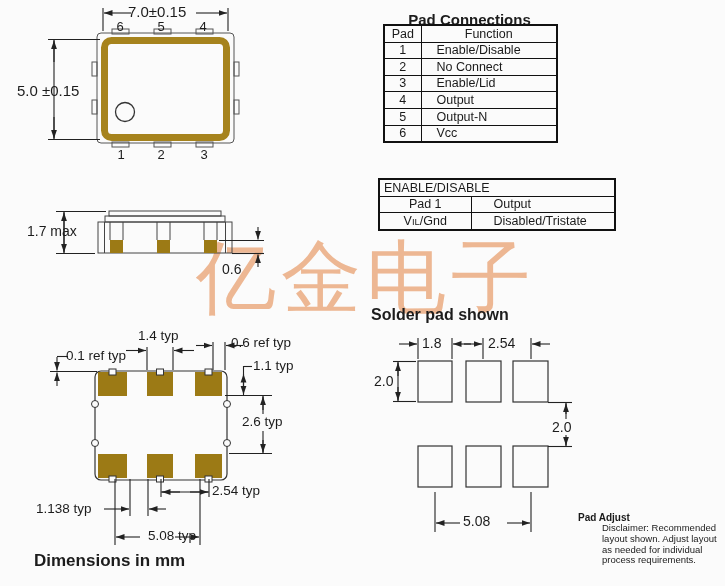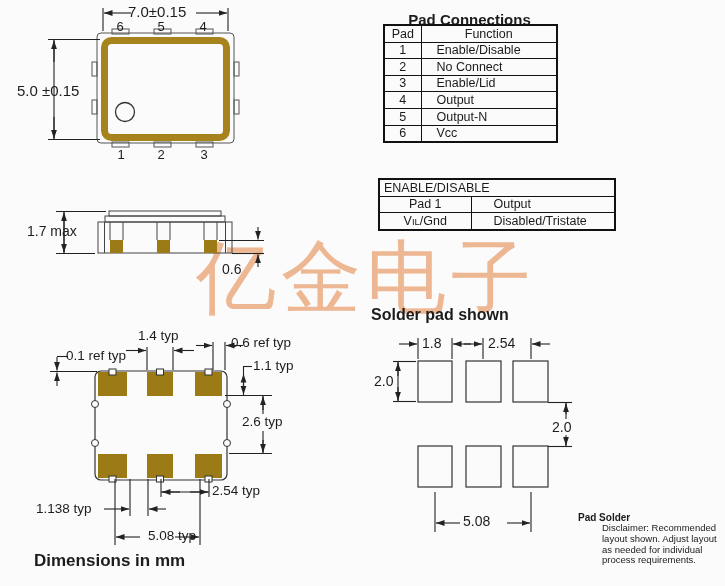--- a/index.html
+++ b/index.html
@@ -285,20 +285,20 @@
   <span class="lbl caption" style="left:34px;top:551px;text-align:right;">Dimensions in mm</span>
 
   <span class="lbl big-title" style="left:371px;top:306px;">Solder pad shown</span>
   <span class="lbl f14" style="left:422px;top:335px;">1.8</span>
   <span class="lbl f14" style="left:488px;top:335px;">2.54</span>
   <span class="lbl f14" style="left:374px;top:373px;">2.0</span>
   <span class="lbl f14" style="left:552px;top:419px;">2.0</span>
   <span class="lbl f14" style="left:463px;top:513px;">5.08</span>
 
   <div class="note">
-    <div class="nt">Pad Solder</div>
+    <div class="nt">Pad Adjust</div>
     <div class="nl">Disclaimer: Recommended</div>
     <div class="nl">layout shown. Adjust layout</div>
     <div class="nl">as needed for individual</div>
     <div class="nl">process requirements.</div>
   </div>
 
 </div>
 
 </body></html>

